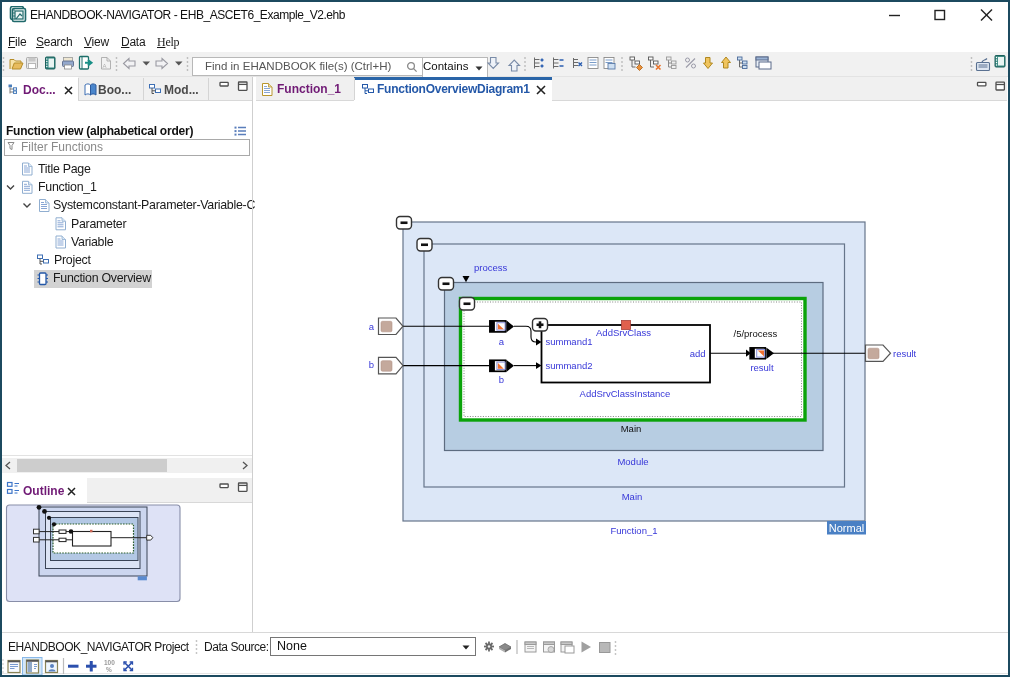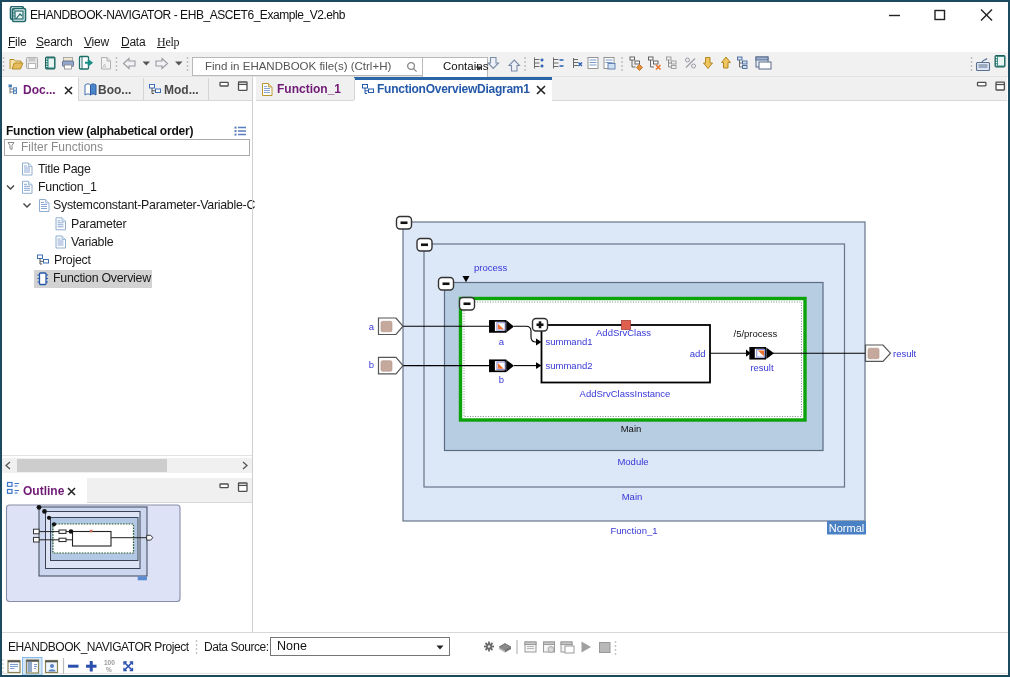--- a/index.html
+++ b/index.html
@@ -53,21 +53,21 @@
 <div class="abs menu" style="left:36px;"><u>S</u>earch</div>
 <div class="abs menu" style="left:84px;"><u>V</u>iew</div>
 <div class="abs menu" style="left:121px;"><u>D</u>ata</div>
 <div class="abs menu" style="left:157px;font-family:Liberation Serif, serif;"><u>H</u>elp</div>
 
 <div class="abs" id="toolbar"></div>
 <div class="abs tb-box" style="left:192px;top:57px;width:231px;height:19px;font-size:11.5px;color:#555;line-height:17px;padding-left:12px;">Find in EHANDBOOK file(s) (Ctrl+H)<svg style="position:absolute;right:4px;top:3px;" width="12" height="12" viewBox="0 0 12 12">
       <circle cx="5" cy="5" r="3.4" fill="none" stroke="#8a8a8a" stroke-width="1.3"></circle>
       <line x1="7.6" y1="7.6" x2="10.6" y2="10.6" stroke="#8a8a8a" stroke-width="1.3"></line>
     </svg></div>
-<div class="abs tb-box" style="left:422px;top:57px;width:66px;height:21px;font-size:11.5px;color:#111;line-height:17px;padding-left:20px;">Contains<svg style="position:absolute;right:4px;top:8px;" width="8" height="5" viewBox="0 0 8 5">
+<div class="abs tb-box" style="left:422px;top:57px;width:66px;height:21px;font-size:11.5px;color:#111;line-height:17px;padding-left:0;">Contains<svg style="position:absolute;right:4px;top:8px;" width="8" height="5" viewBox="0 0 8 5">
       <path d="M0.5 0.5 L7.5 0.5 L4 4.5 Z" fill="#333"></path>
     </svg></div>
 
 <div class="abs tabbar" style="left:2px;top:77px;width:250px;height:24px;"></div>
 <div class="abs tab-active" style="left:2px;top:77px;width:76px;height:25px;"></div>
 <div class="abs tabsep" style="left:78px;top:78px;height:22px;"></div>
 <div class="abs tabsep" style="left:143px;top:78px;height:22px;"></div>
 <div class="abs tabsep" style="left:208px;top:78px;height:22px;"></div>
 <div class="abs tabtxt" style="left:23px;top:83px;">Doc...</div>
 <div class="abs tabtxt" style="left:98px;top:83px;color:#4a4a4a;">Boo...</div>
@@ -123,21 +123,21 @@
     <path d="M1 1 L9 9 M9 1 L1 9" stroke="#222" stroke-width="1.6"></path>
   </svg>
 <div class="abs tabsep" style="left:354px;top:78px;height:22px;"></div>
 
 <div class="abs" style="left:256px;top:102px;width:751px;height:530px;background:#fff;"></div>
 
 <div class="abs" style="left:0;top:632px;width:1010px;height:1px;background:#d8d8d8;"></div>
 <div class="abs" style="left:0;top:673px;width:1010px;height:1px;background:#e4e4e4;"></div>
 <div class="abs st" style="left:8px;top:640px;">EHANDBOOK_NAVIGATOR Project</div>
 <div class="abs st" style="left:204px;top:640px;">Data Source:</div>
-<div class="abs" style="left:270px;top:637px;width:180px;height:19px;background:#fff;border:1px solid #767676;font-size:12.5px;color:#111;line-height:17px;padding-left:6px;">None<svg style="position:absolute;right:5px;top:7px;" width="8" height="5" viewBox="0 0 8 5">
+<div class="abs" style="left:270px;top:637px;width:206px;height:19px;background:#fff;border:1px solid #767676;font-size:12.5px;color:#111;line-height:17px;padding-left:6px;">None<svg style="position:absolute;right:5px;top:7px;" width="8" height="5" viewBox="0 0 8 5">
       <path d="M0.5 0.5 L7.5 0.5 L4 4.5 Z" fill="#222"></path>
     </svg></div>
 
 <svg class="abs" id="diagram" style="left:0;top:0;z-index:10;" width="1010" height="677" viewBox="0 0 1010 677">
 <g font-family="Liberation Sans, sans-serif">
 
   <rect x="403" y="222" width="462" height="299" fill="#dce7f7" stroke="#66758a" stroke-width="1.2"></rect>
   <rect x="424" y="244" width="420.5" height="243" fill="#dce7f7" stroke="#66758a" stroke-width="1.2"></rect>
   <rect x="444.5" y="282.5" width="378.5" height="168" fill="#b7cde2" stroke="#5d6c80" stroke-width="1.2"></rect>
   <rect x="460.5" y="298.5" width="344.5" height="121.5" fill="#ffffff" stroke="#0aa30a" stroke-width="3.4"></rect>

